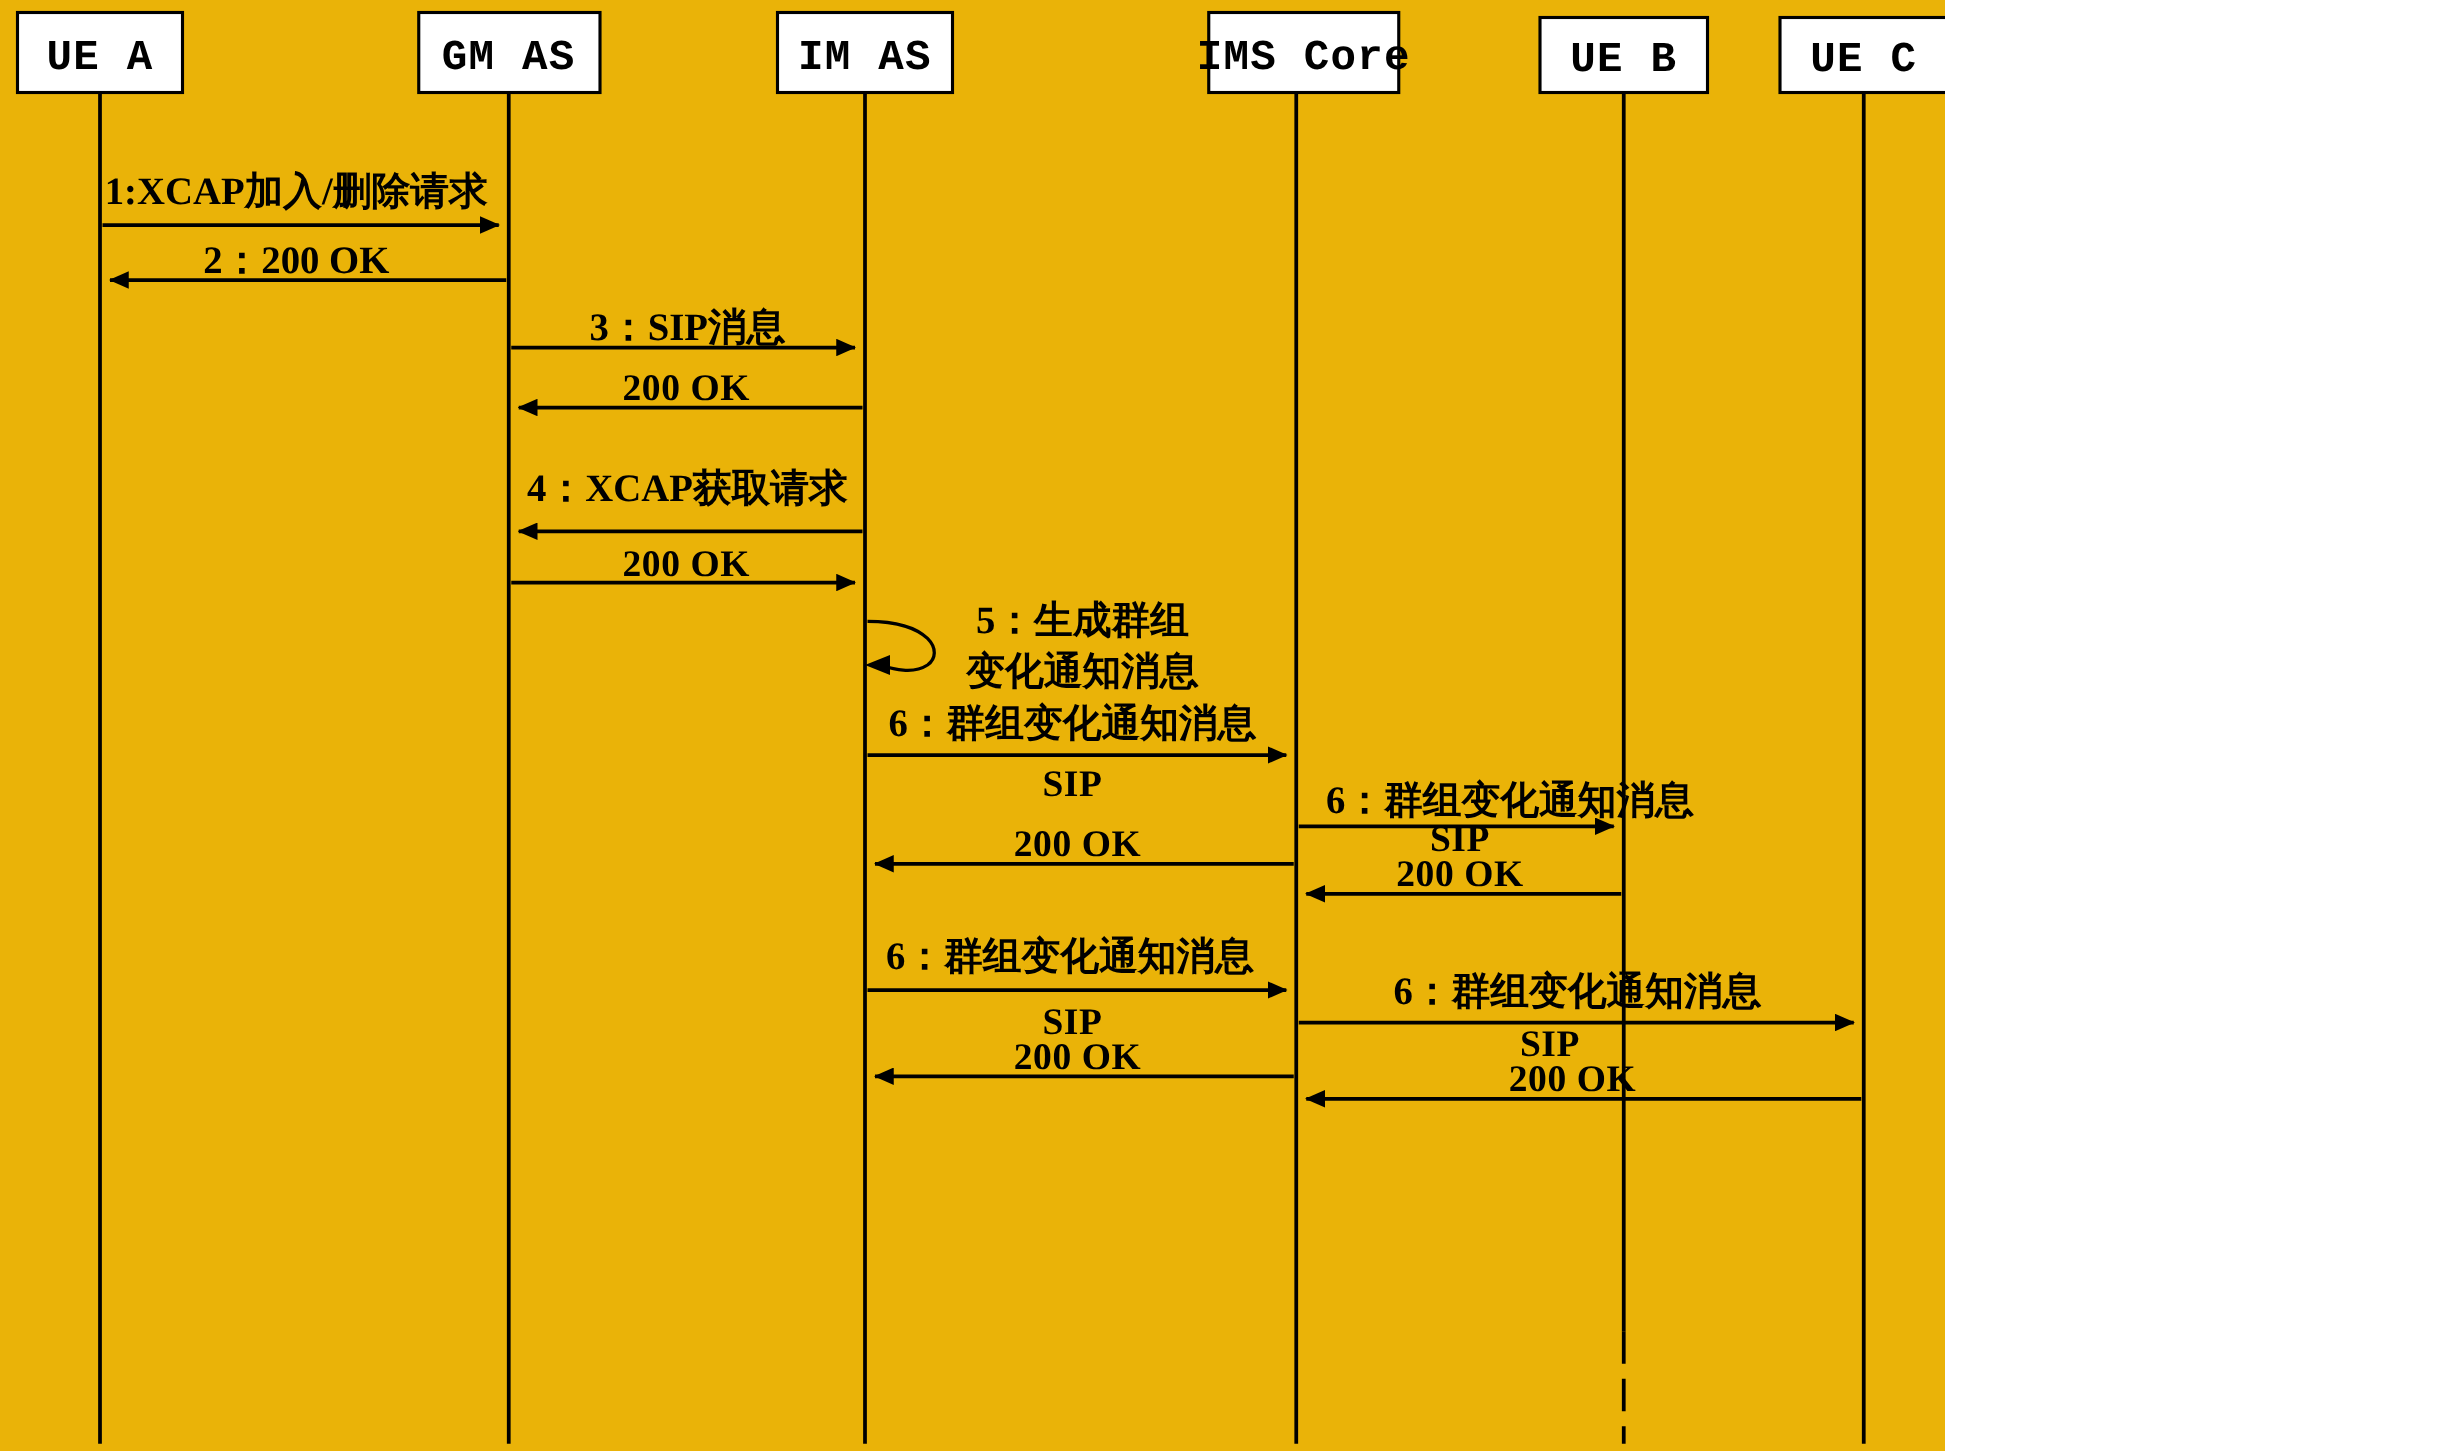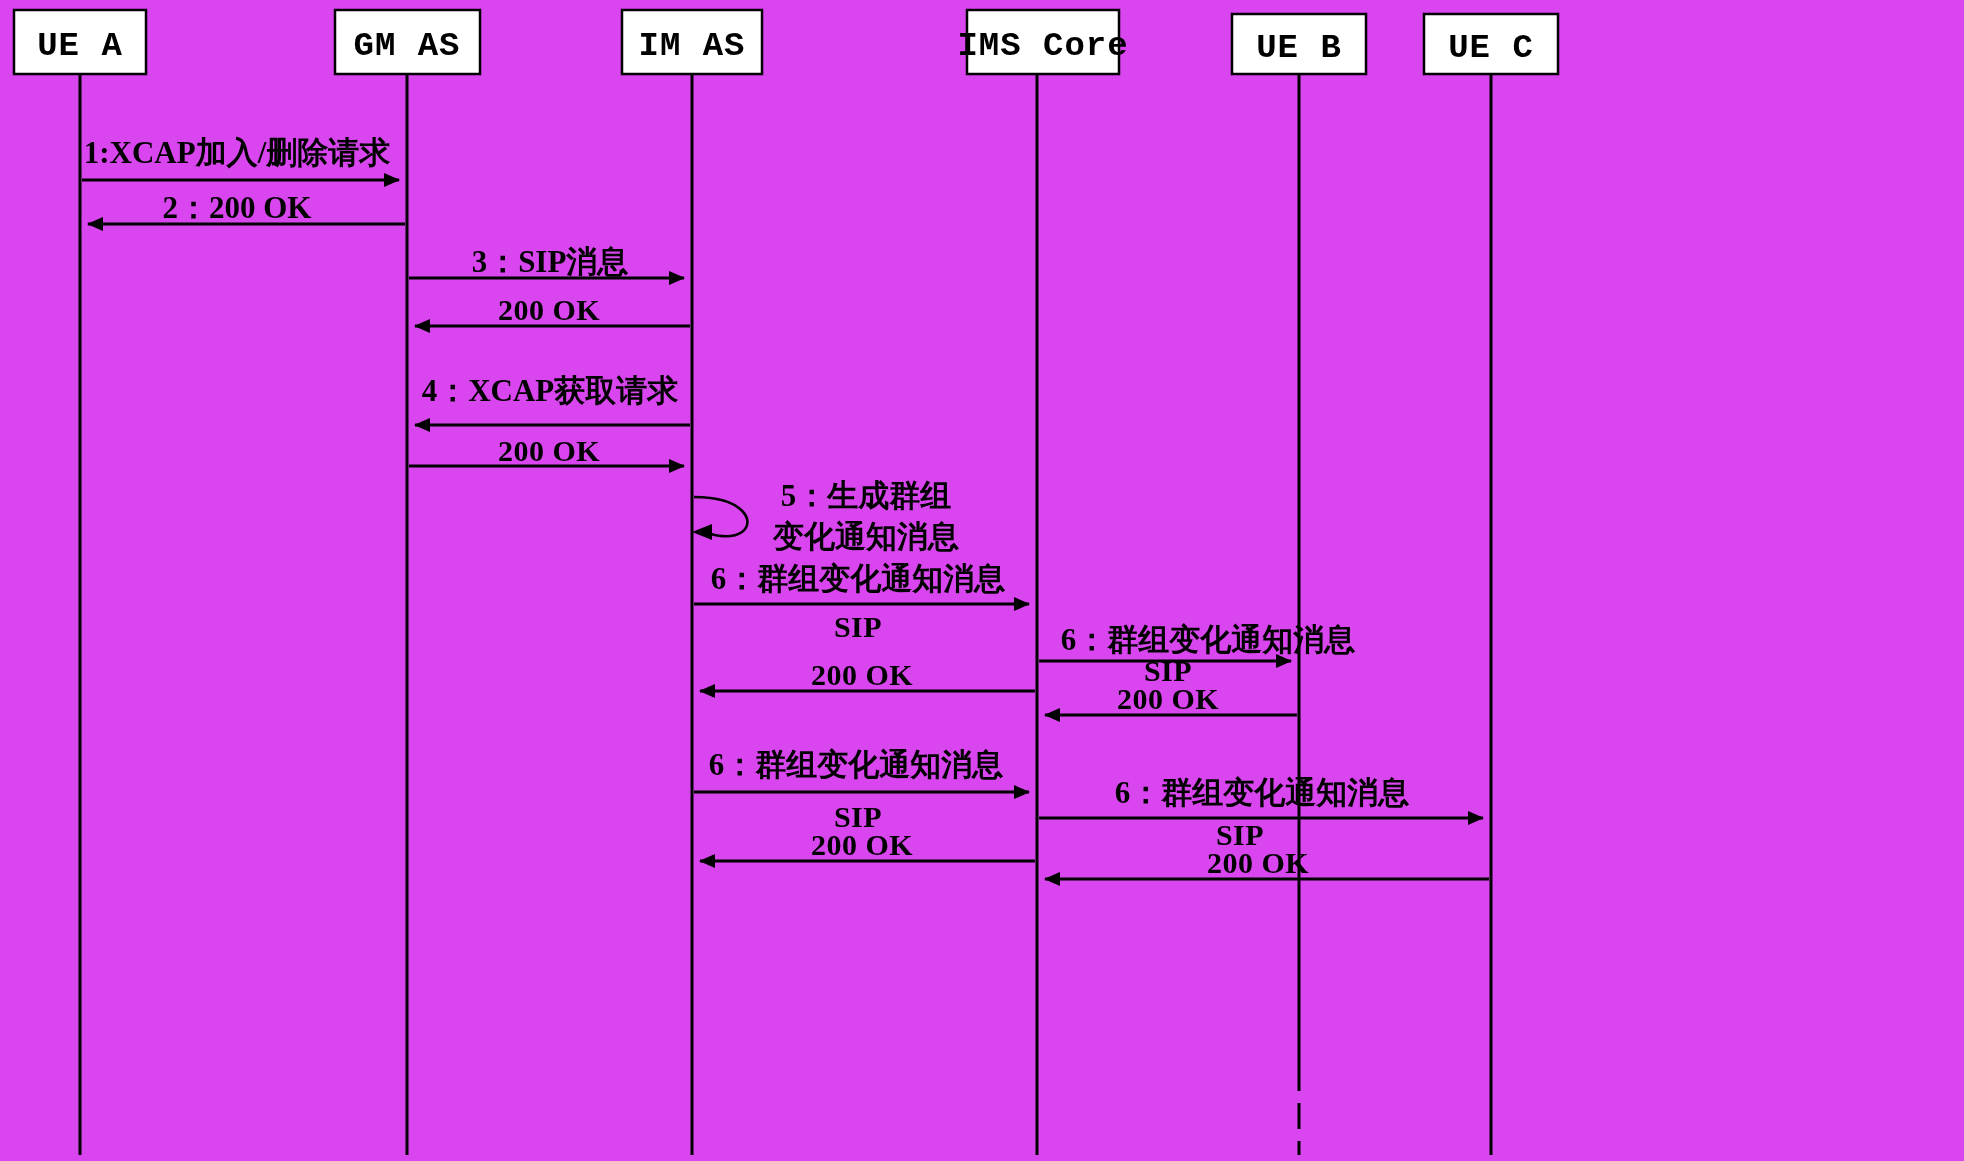--- a/index.html
+++ b/index.html
@@ -5,23 +5,23 @@
   html, body {
     margin: 0;
     padding: 0;
     background: #ffffff;
   }
   body {
     font-family: "Liberation Serif", "DejaVu Serif", serif;
   }
   #stage {
     position: relative;
-    width: 1964px;
+    width: 1556px;
     height: 1161px;
-    background: #d946ef;
+    background: #eab308;
     overflow: hidden;
   }
   #diagram-svg {
     position: absolute;
     left: 0;
     top: 0;
     width: 1964px;
     height: 1161px;
   }
   .lifeline-box rect {

